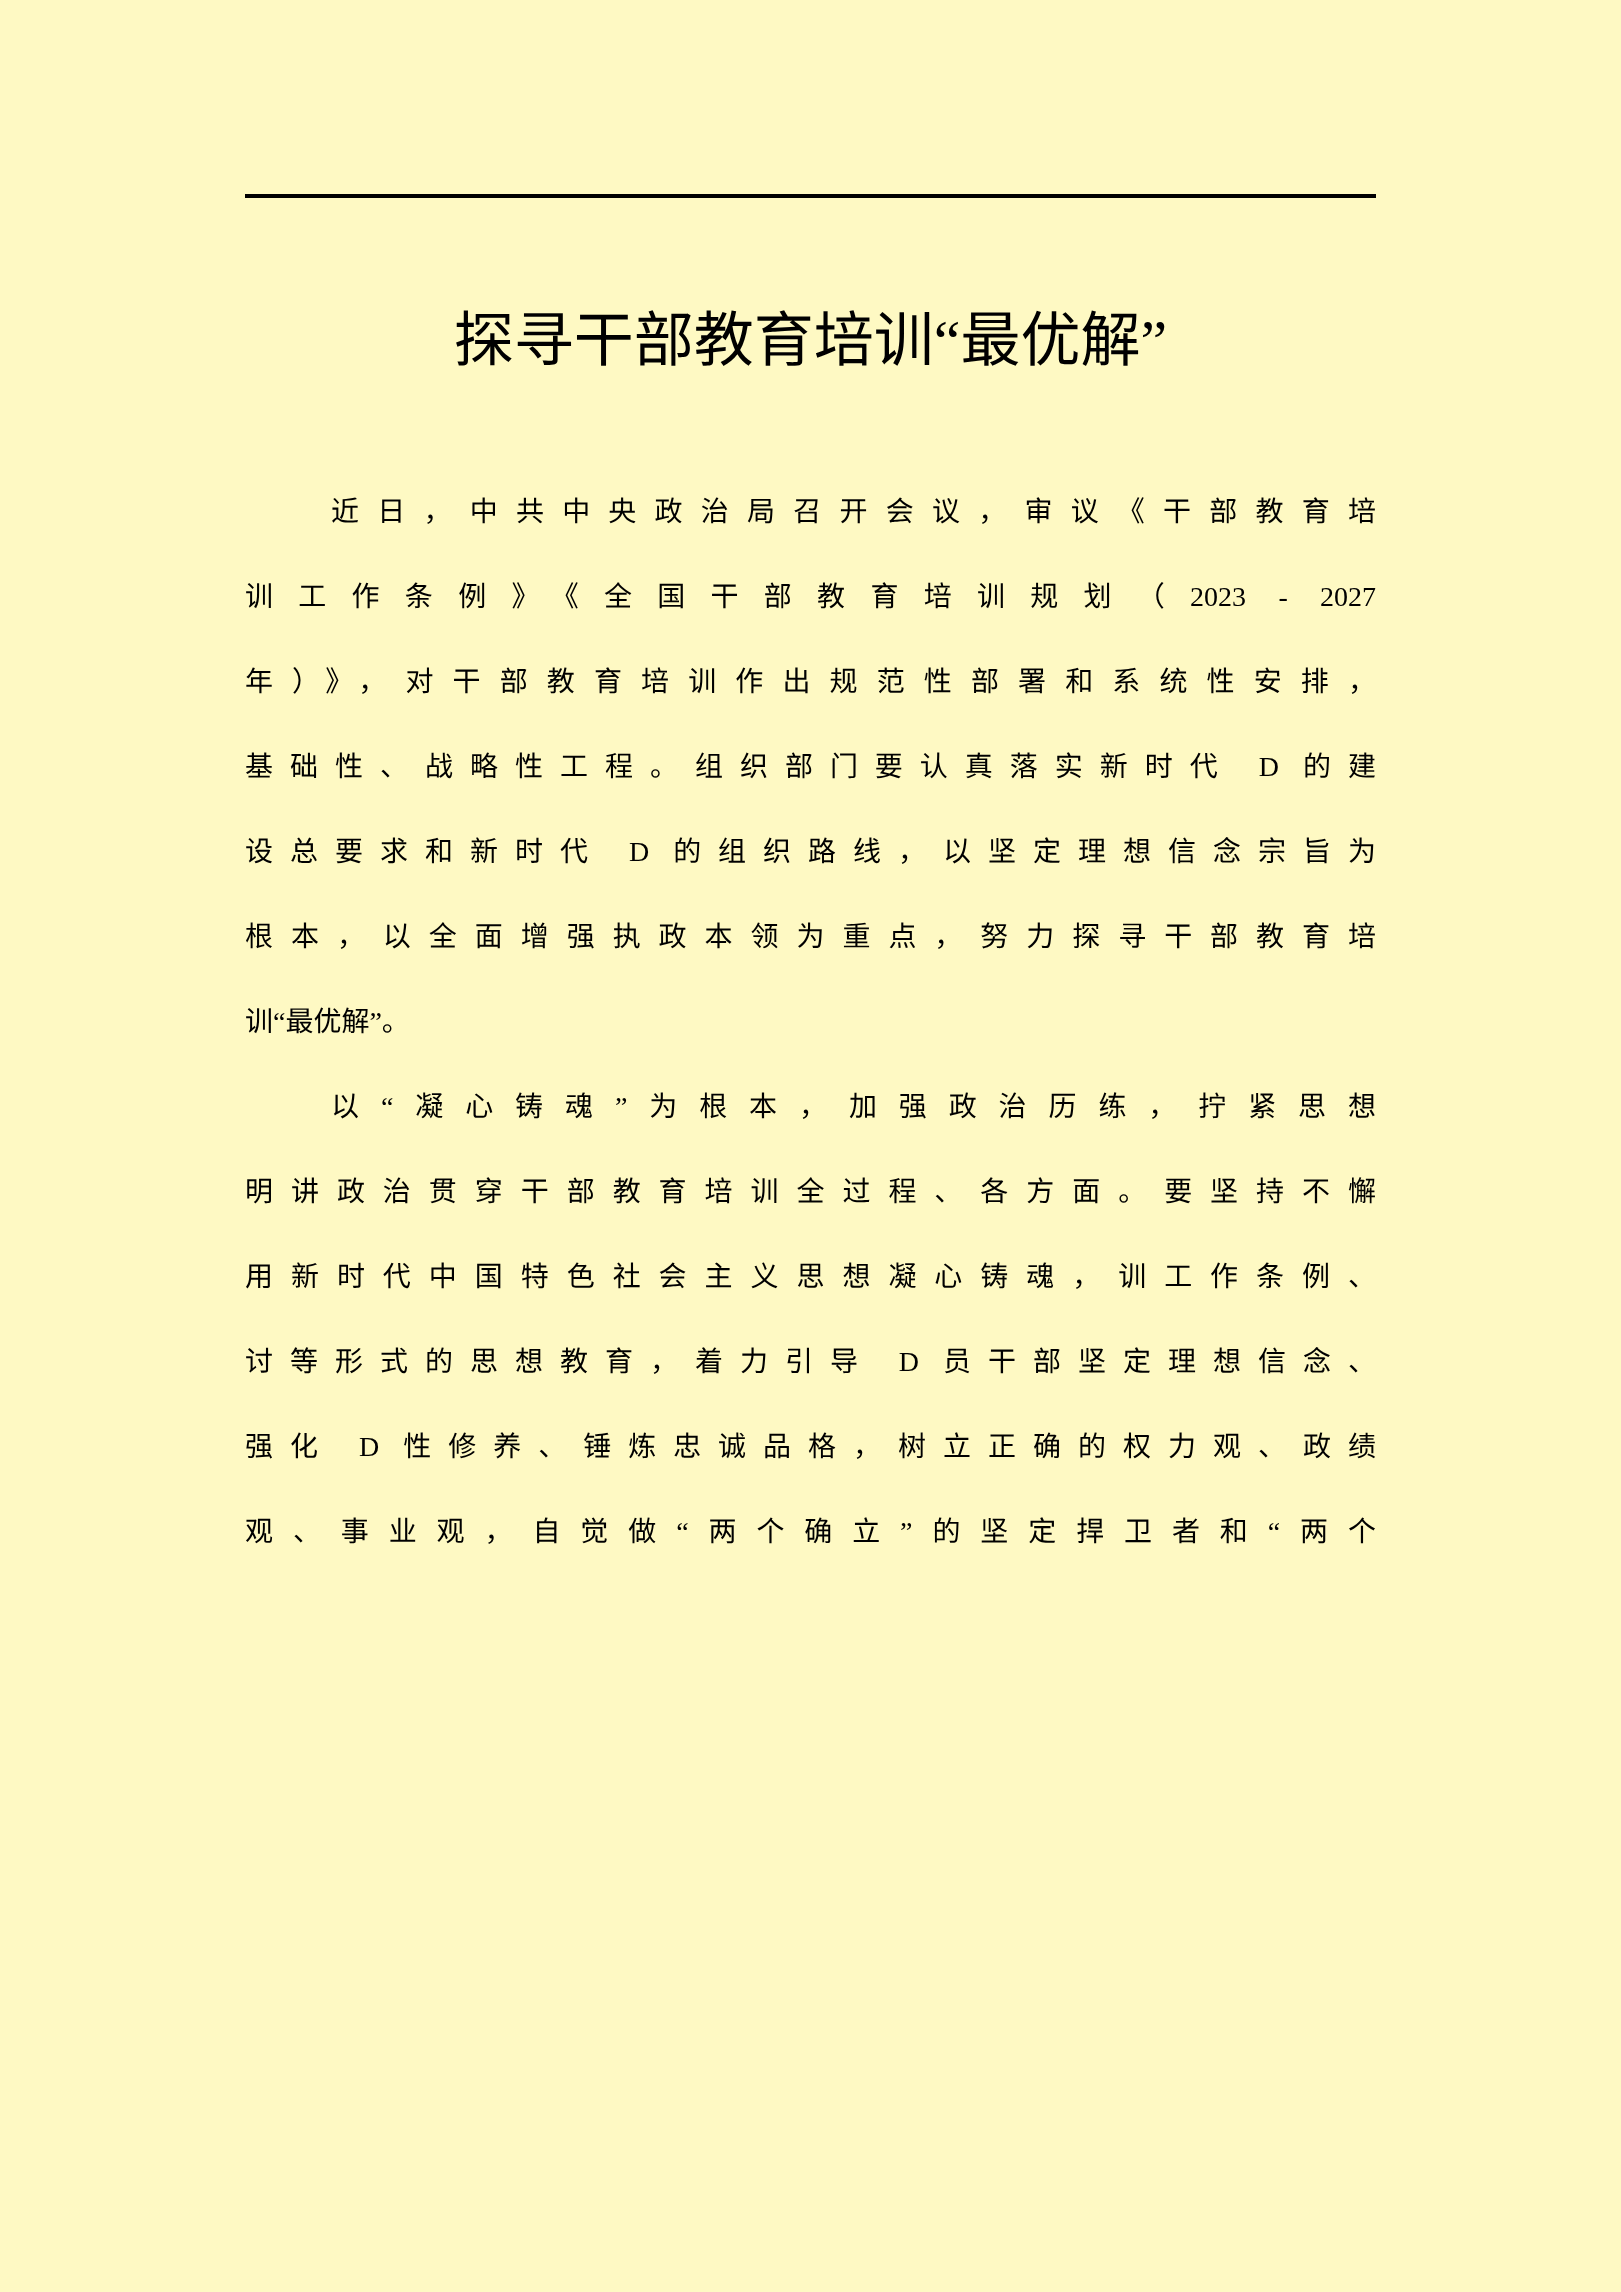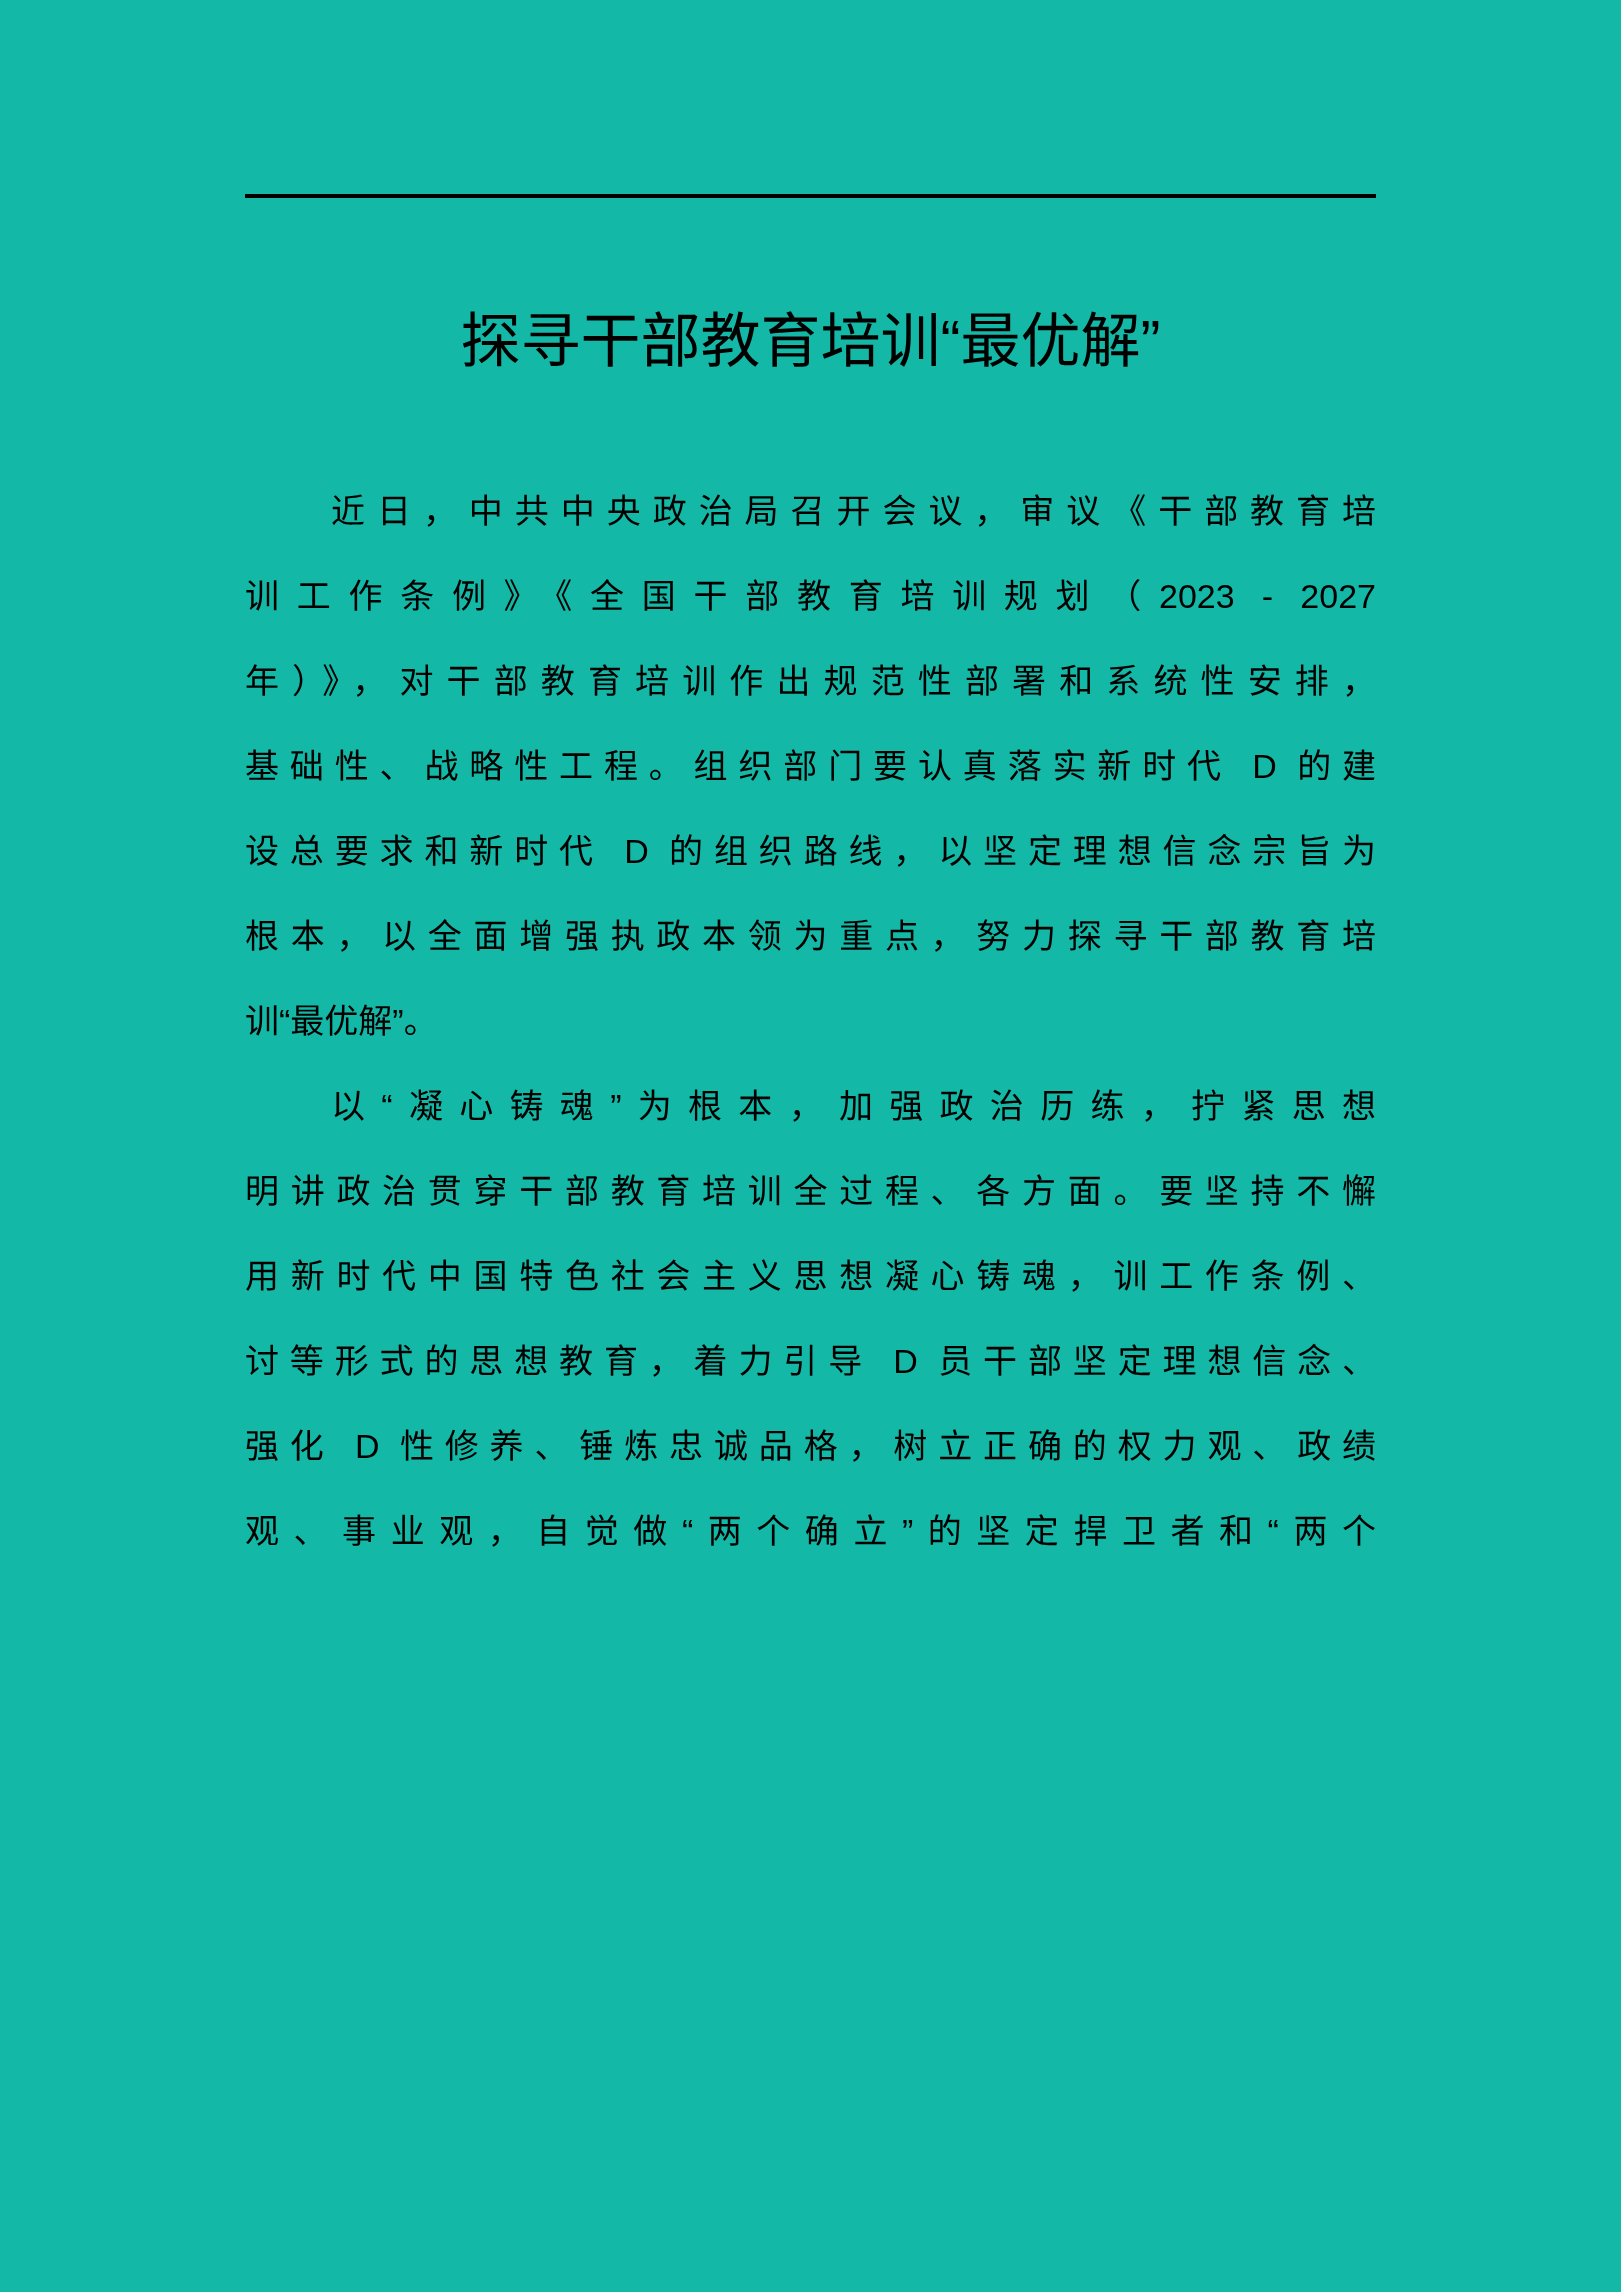--- a/index.html
+++ b/index.html
@@ -4,23 +4,23 @@
 <style>
   html, body {
     margin: 0;
     padding: 0;
     background: #ffffff;
   }
   .page {
     position: relative;
     width: 1621px;
     height: 2293px;
-    background: #14b8a6;
+    background: #fef9c3;
     color: #000000;
-    font-family: Liberation Sans, sans-serif;
+    font-family: Liberation Serif, serif;
     overflow: hidden;
   }
   .header-rule {
     position: absolute;
     left: 245px;
     top: 194px;
     width: 1131px;
     height: 3.9px;
     background: #000000;
   }
@@ -36,21 +36,21 @@
     height: 85px;
     text-align: center;
     white-space: nowrap;
     margin: 0 0 85px 0;
     font-weight: normal;
   }
   .para {
     margin: 0;
   }
   .line {
-    font-size: 34px;
+    font-size: 28px;
     line-height: 85px;
     height: 85px;
     text-align: justify;
     text-align-last: justify;
     overflow: hidden;
   }
   .line.first {
     text-indent: 86px;
   }
   .line.para-end {

